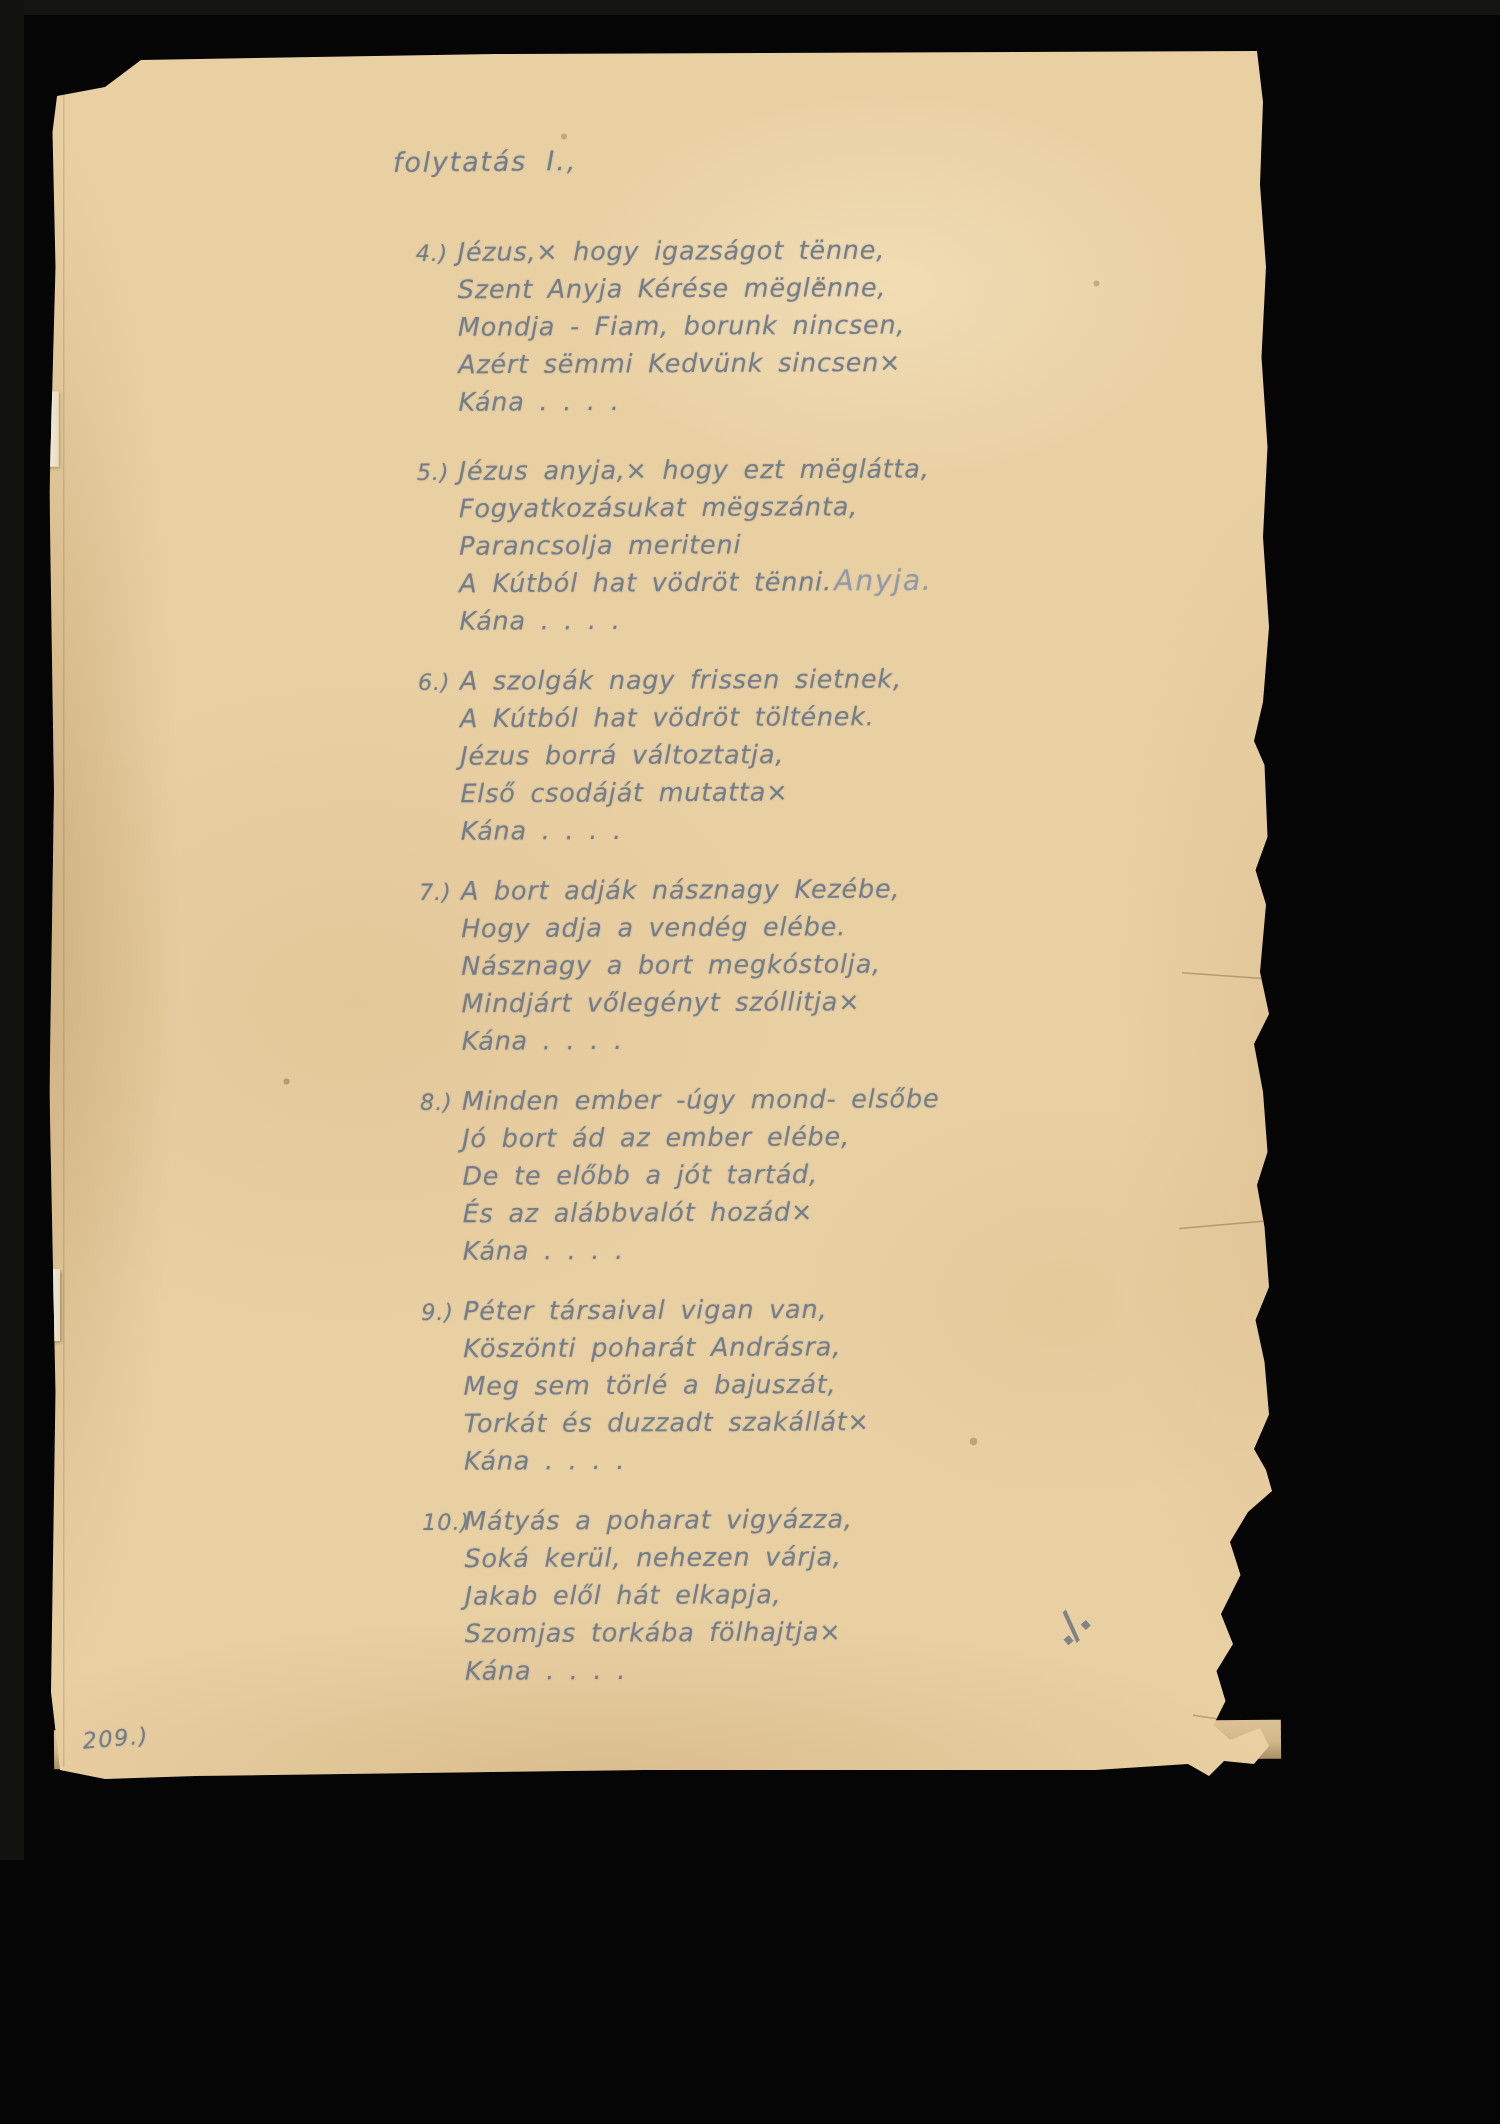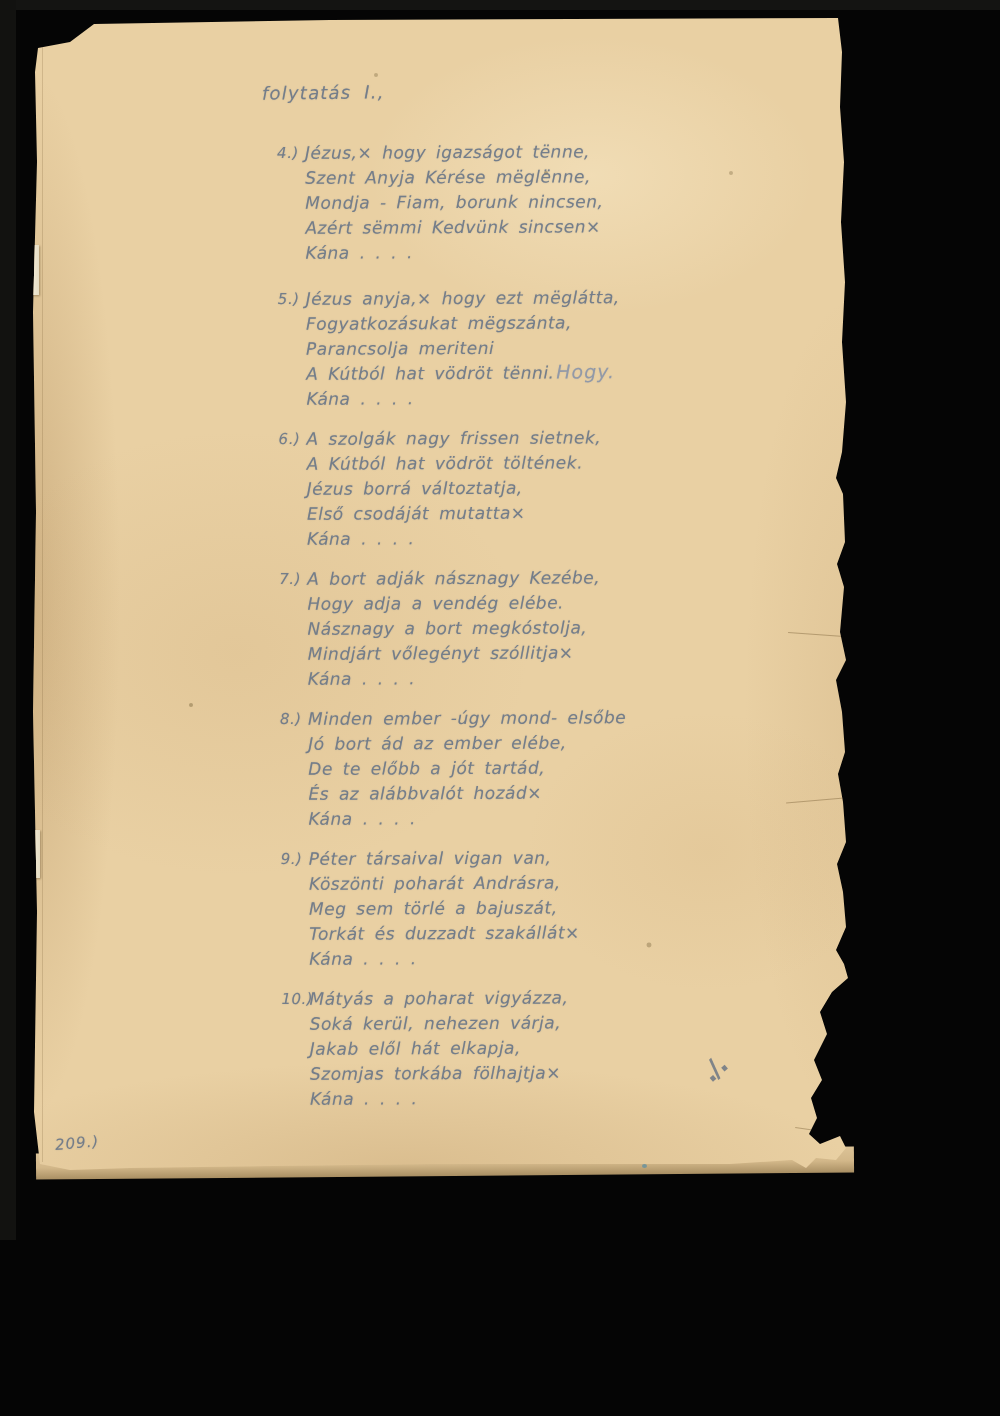--- a/index.html
+++ b/index.html
@@ -21,21 +21,21 @@
   .left-edge{position:absolute;left:0;top:0;width:16px;height:1240px;background:#121210;}
 
   .under-sheet{
     position:absolute;left:36px;top:1150px;width:818px;height:26px;
     background:linear-gradient(180deg,#dcc397 0%,var(--under_sheet) 55%,#a98f63 100%);
     transform:rotate(-0.5deg);
   }
   .blue-speck{position:absolute;left:642px;top:1164px;width:5px;height:4px;border-radius:50%;background:#69929e;opacity:.85;}
 
   .paper{
-    position:absolute;left:30px;top:12px;width:826px;height:1166px;
+    position:absolute;left:30px;top:28px;width:826px;height:1166px;
     background-color:var(--paper);
     clip-path:polygon(
       64px 12px,300px 8px,808px 6px,812px 40px,810px 95px,814px 150px,811px 210px,
       815px 270px,812px 330px,816px 390px,812px 440px,806px 466px,813px 482px,
       815px 530px,807px 552px,814px 575px,810px 620px,816px 648px,806px 668px,
       812px 700px,815px 740px,808px 762px,813px 790px,816px 830px,807px 852px,
       813px 880px,816px 915px,806px 938px,814px 952px,818px 966px,802px 980px,
       790px 1000px,797px 1022px,784px 1048px,792px 1068px,781px 1086px,787px 1106px,
       779px 1122px,790px 1132px,810px 1124px,816px 1136px,806px 1148px,786px 1146px,
       776px 1156px,762px 1148px,700px 1152px,400px 1152px,100px 1156px,40px 1158px,
@@ -146,21 +146,21 @@
     </div>
 
     <div class="stanza">
       <span class="num ink">5.)</span>
       <div class="lines">
         <div class="vline ink">Jézus anyja,× hogy ezt mëglátta,</div>
         <div class="vline ink">Fogyatkozásukat mëgszánta,</div>
         <div class="vline ink">Parancsolja meriteni</div>
         <div class="vline ink">
           <span>A Kútból hat vödröt tënni.</span>
-          <span class="refr">Hogy.</span>
+          <span class="refr">Anyja.</span>
         </div>
         <div class="vline ink">Kána . . . .</div>
       </div>
     </div>
 
     <div class="stanza">
       <span class="num ink">6.)</span>
       <div class="lines">
         <div class="vline ink">A szolgák nagy frissen sietnek,</div>
         <div class="vline ink">A Kútból hat vödröt töltének.</div>

